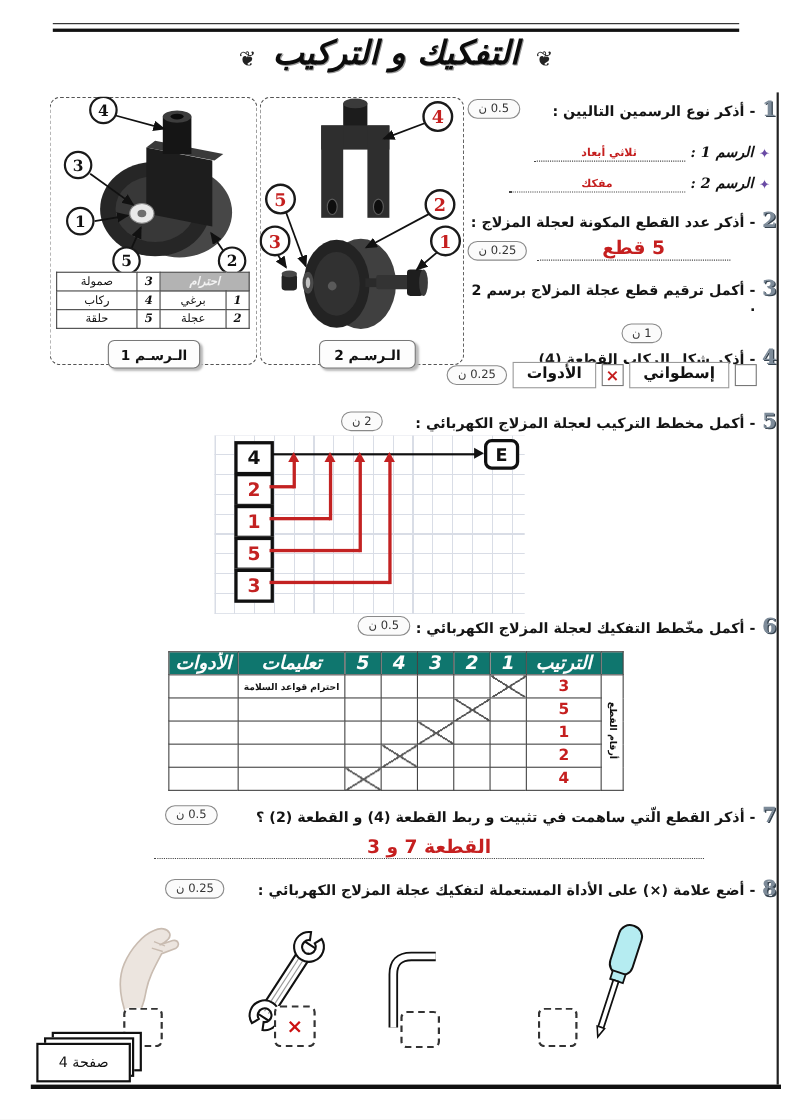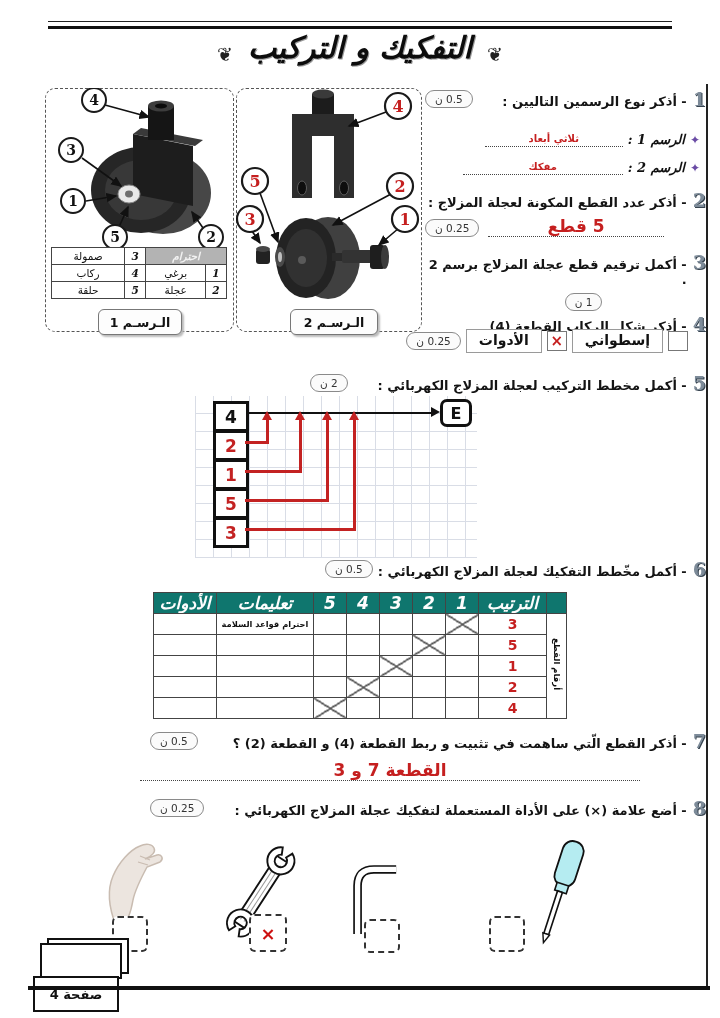--- a/index.html
+++ b/index.html
@@ -116,21 +116,21 @@
   #chk-allen{left:364px;top:919px;width:32px;height:30px;}
   #chk-screwdriver{left:489px;top:916px;width:32px;height:32px;}
   .toolsvg{position:absolute;}
 
   
   #pagenum{position:absolute;left:33px;top:938px;width:104px;height:48px;}
   #pagenum .layer{position:absolute;border:2.5px solid #111;background:#fff;}
   #pagenum .l1{left:14px;top:0;width:78px;height:32px;}
   #pagenum .l2{left:7px;top:5px;width:78px;height:32px;}
   #pagenum .l3{left:0;top:10px;width:82px;height:32px;display:flex;align-items:center;
-               justify-content:center;font-weight:bold;font-size:13px;margin-top:28px;}
+               justify-content:center;font-weight:normal;font-size:13px;}
 </style>
 </head>
 <body>
 
 <div id="page">
 
   <div class="top-rule"></div>
 
   <div class="title-wrap">
     <span class="ornament">❦</span>

